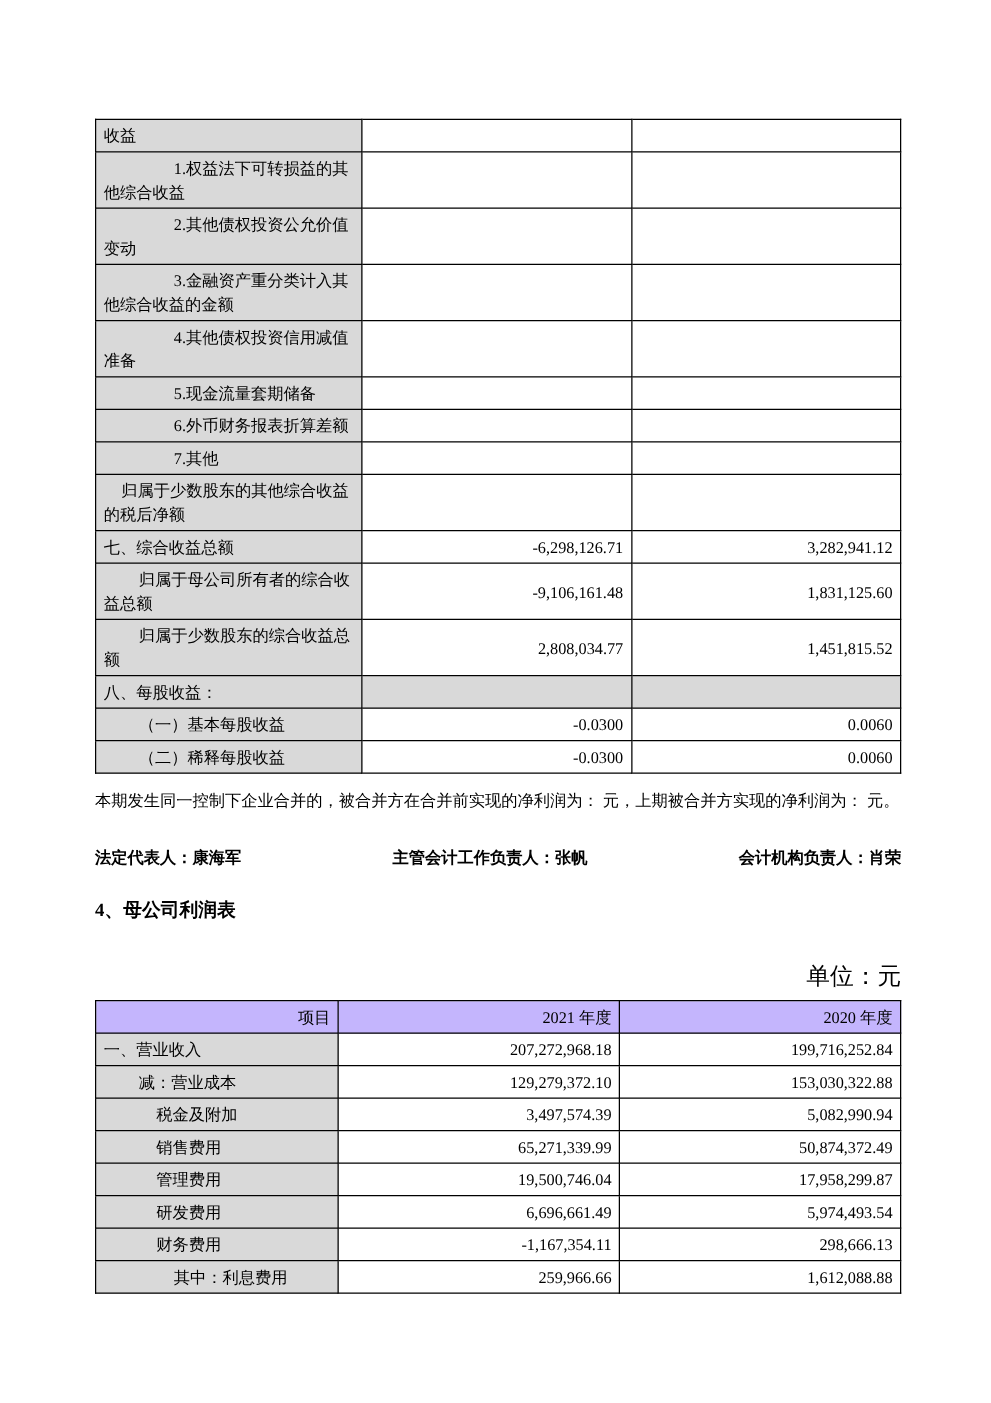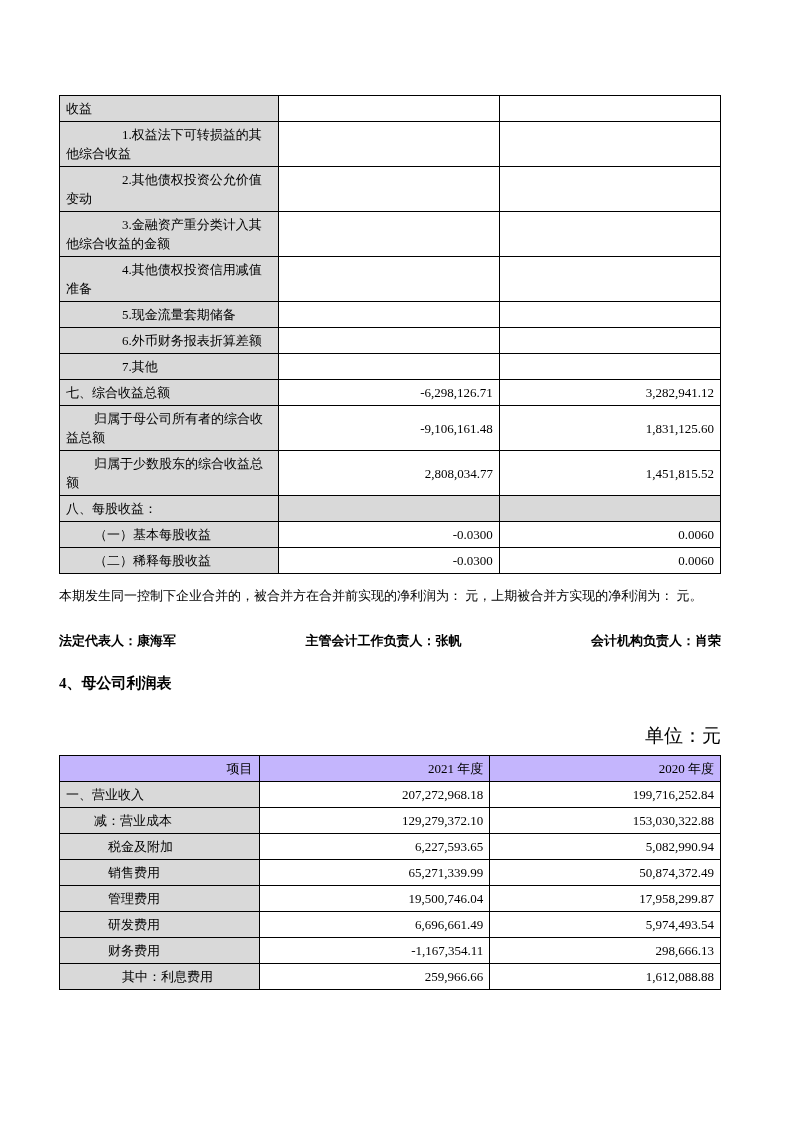--- a/index.html
+++ b/index.html
@@ -6,21 +6,21 @@
   html, body { margin: 0; padding: 0; background: #ffffff; }
   .sheet {
     width: 793px;
     height: 1122px;
     background: #ffffff;
     position: relative;
     overflow: hidden;
     font-family: "Liberation Serif", "DejaVu Serif", serif;
     color: #000;
   }
-  .content { padding: 95px 72px 0 59px; }
+  .content { padding: 95px 72px 0 76px; }
 
   table { border-collapse: collapse; width: 100%; table-layout: fixed; }
   td {
     border: 1px solid #000;
     font-size: 13px;
     line-height: 19px;
     padding: 3px 6px;
     vertical-align: middle;
     word-break: break-all;
   }
@@ -110,20 +110,25 @@
         <td class="label-cell c1 indnum">6.外币财务报表折算差额</td>
         <td class="value-cell c2"></td>
         <td class="value-cell c3"></td>
       </tr>
       <tr>
         <td class="label-cell c1 indnum">7.其他</td>
         <td class="value-cell c2"></td>
         <td class="value-cell c3"></td>
       </tr>
       <tr>
+        <td class="label-cell c1 ind1">归属于少数股东的其他综合收益的税后净额</td>
+        <td class="value-cell c2"></td>
+        <td class="value-cell c3"></td>
+      </tr>
+      <tr>
         <td class="label-cell c1 ind0">七、综合收益总额</td>
         <td class="value-cell c2">-6,298,126.71</td>
         <td class="value-cell c3">3,282,941.12</td>
       </tr>
       <tr>
         <td class="label-cell c1 ind2">归属于母公司所有者的综合收益总额</td>
         <td class="value-cell c2">-9,106,161.48</td>
         <td class="value-cell c3">1,831,125.60</td>
       </tr>
       <tr>
@@ -173,21 +178,21 @@
         <td class="value-cell c2">207,272,968.18</td>
         <td class="value-cell c3">199,716,252.84</td>
       </tr>
       <tr>
         <td class="label-cell c1 ind2">减：营业成本</td>
         <td class="value-cell c2">129,279,372.10</td>
         <td class="value-cell c3">153,030,322.88</td>
       </tr>
       <tr>
         <td class="label-cell c1 ind3">税金及附加</td>
-        <td class="value-cell c2">6,227,593.65</td>
+        <td class="value-cell c2">3,497,574.39</td>
         <td class="value-cell c3">5,082,990.94</td>
       </tr>
       <tr>
         <td class="label-cell c1 ind3">销售费用</td>
         <td class="value-cell c2">65,271,339.99</td>
         <td class="value-cell c3">50,874,372.49</td>
       </tr>
       <tr>
         <td class="label-cell c1 ind3">管理费用</td>
         <td class="value-cell c2">19,500,746.04</td>

